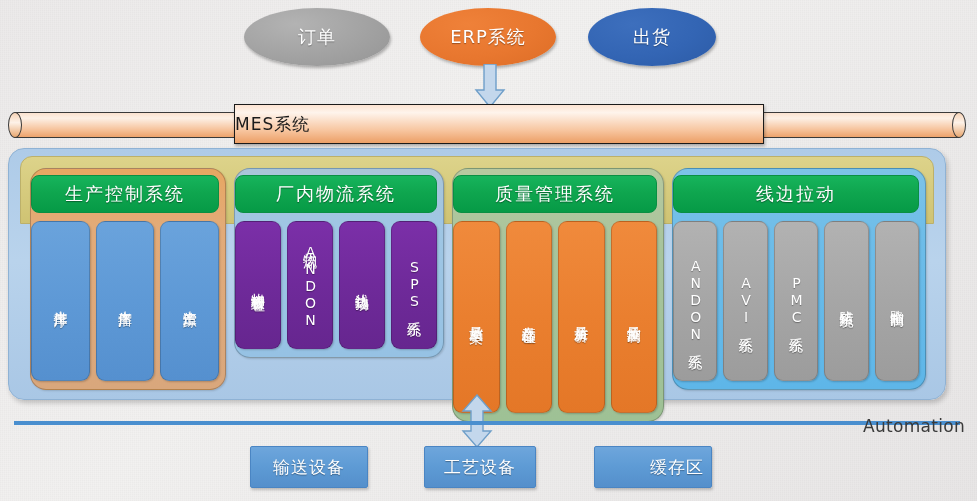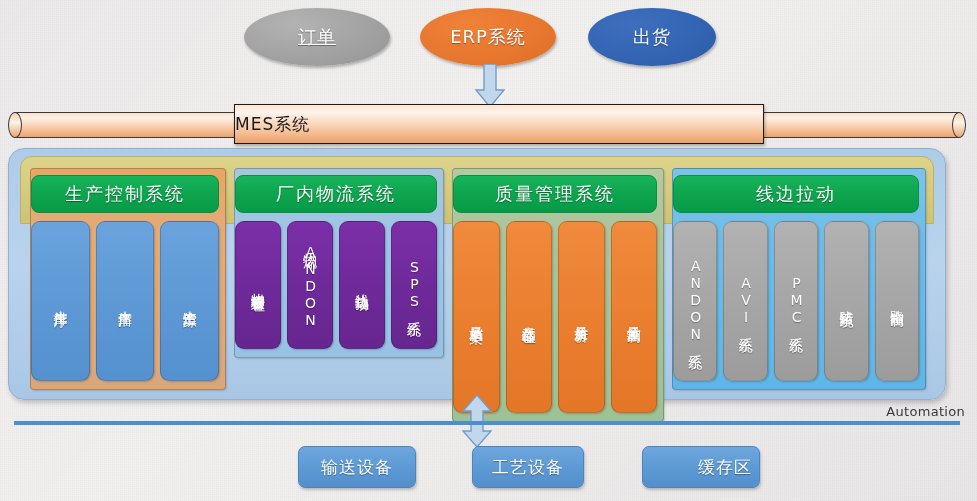--- a/index.html
+++ b/index.html
@@ -21,21 +21,21 @@
     position: absolute;
     border-radius: 50%;
     display: flex; align-items: center; justify-content: center;
     color: #ffffff;
     font-size: 18px;
     letter-spacing: 1px;
     text-shadow: 0 1px 1px rgba(0,0,0,0.35);
     box-shadow: 1px 2px 3px rgba(0,0,0,0.28);
   }
   #ellipse-order  { left: 244px; top: 8px;  width: 146px; height: 58px;
-                    background: radial-gradient(ellipse at 35% 28%, #b3b3b3 0%, #a2a2a2 55%, #949494 100%); text-decoration: underline; }
+                    background: radial-gradient(ellipse at 35% 28%, #b3b3b3 0%, #a2a2a2 55%, #949494 100%); }
   #ellipse-erp    { left: 420px; top: 8px;  width: 136px; height: 58px;
                     background: radial-gradient(ellipse at 35% 28%, #ef8139 0%, #e8772f 55%, #dd6d26 100%); }
   #ellipse-ship   { left: 588px; top: 8px;  width: 128px; height: 58px;
                     background: radial-gradient(ellipse at 35% 28%, #3d6fbd 0%, #3365b4 55%, #2c5ba6 100%); }
 
   
   #arrow-erp-mes { position: absolute; left: 470px; top: 64px; width: 40px; height: 44px; }
 
   
   #mes-bar { position: absolute; left: 6px; top: 104px; width: 962px; height: 40px; }
@@ -75,21 +75,21 @@
   #header-band {
     position: absolute; left: 20px; top: 156px; width: 914px; height: 68px;
     background: linear-gradient(180deg, #ddd38a 0%, #d6cb7e 50%, #cfc373 100%);
     border: 1px solid #bcb06a;
     border-top-left-radius: 12px; border-top-right-radius: 12px;
   }
 
   
   .group {
     position: absolute;
-    border-radius: 4px;
+    border-radius: 16px;
     border: 1px solid rgba(0,0,0,0.22);
     padding: 6px 6px 8px 0;
     display: flex; flex-direction: column;
     box-shadow: 1px 1px 2px rgba(0,0,0,0.15);
   }
   .group-title {
     height: 38px;
     background: linear-gradient(180deg, #17b45c 0%, #0fa64f 45%, #069a46 100%);
     border-radius: 8px;
     border: 1px solid #0a8f43;
@@ -140,33 +140,32 @@
     background: linear-gradient(180deg, #7dc3e8 0%, #6ebde9 30%, #5eb6e8 100%); }
   #group-workshop .card { background: linear-gradient(180deg, #b2b2b2 0%, #a6a6a6 50%, #9c9c9c 100%); }
 
   
   #arrow-mes-auto { position: absolute; left: 457px; top: 394px; width: 40px; height: 54px; }
   #automation-line {
     position: absolute; left: 14px; top: 421px; width: 946px; height: 4px;
     background: #4a8fcf;
   }
   #automation-label {
-    position: absolute; right: 12px; top: 404px;
-    font-size: 13px; color: #3a3a3a; letter-spacing: 0.3px;
+    position: absolute; right: 12px; top: 416px;
+    font-size: 17px; color: #3a3a3a; letter-spacing: 0.3px;
   }
   .equip-box {
     position: absolute; top: 446px; height: 42px;
     background: linear-gradient(180deg, #6ea6dc 0%, #5e9bd5 48%, #548fcb 100%);
     border: 1px solid #4a85c3;
-    border-radius: 7px;
+    border-radius: 2px;
     display: flex; align-items: center; justify-content: center;
     color: #ffffff; font-size: 17px; letter-spacing: 1px;
     text-shadow: 0 1px 1px rgba(0,0,0,0.35);
     box-shadow: 1px 2px 3px rgba(0,0,0,0.22);
-    margin-left: 48px;
   }
   #equip-conveyor { left: 250px; width: 118px; }
   #equip-process  { left: 424px; width: 112px; }
   #equip-buffer   { left: 594px; width: 118px; padding-left: 48px; }
 </style>
 </head>
 <body>
 
 <div class="ellipse" id="ellipse-order">
   <span>订单</span>

